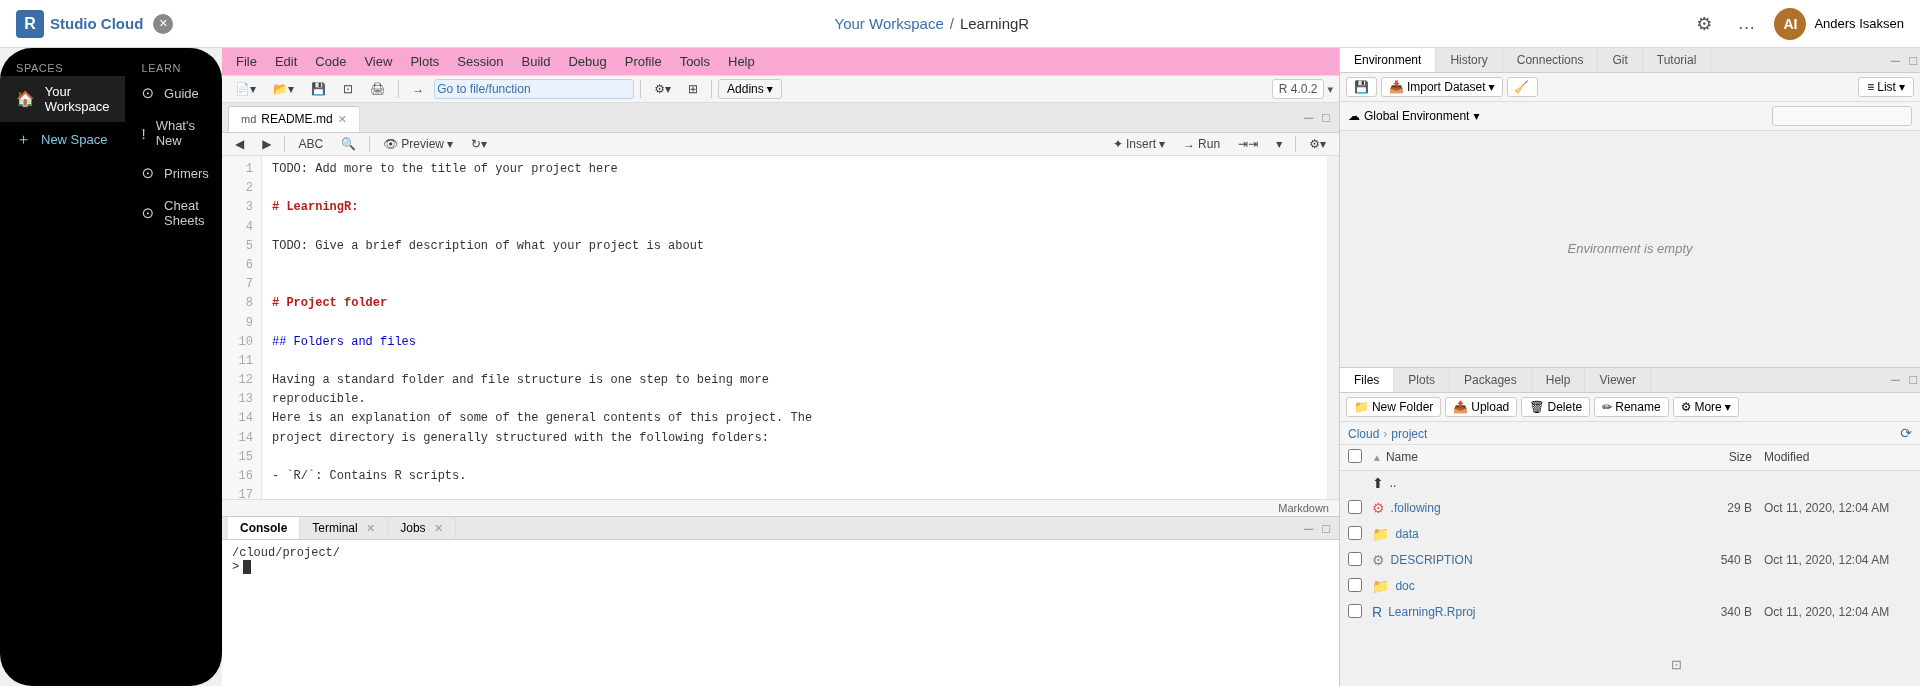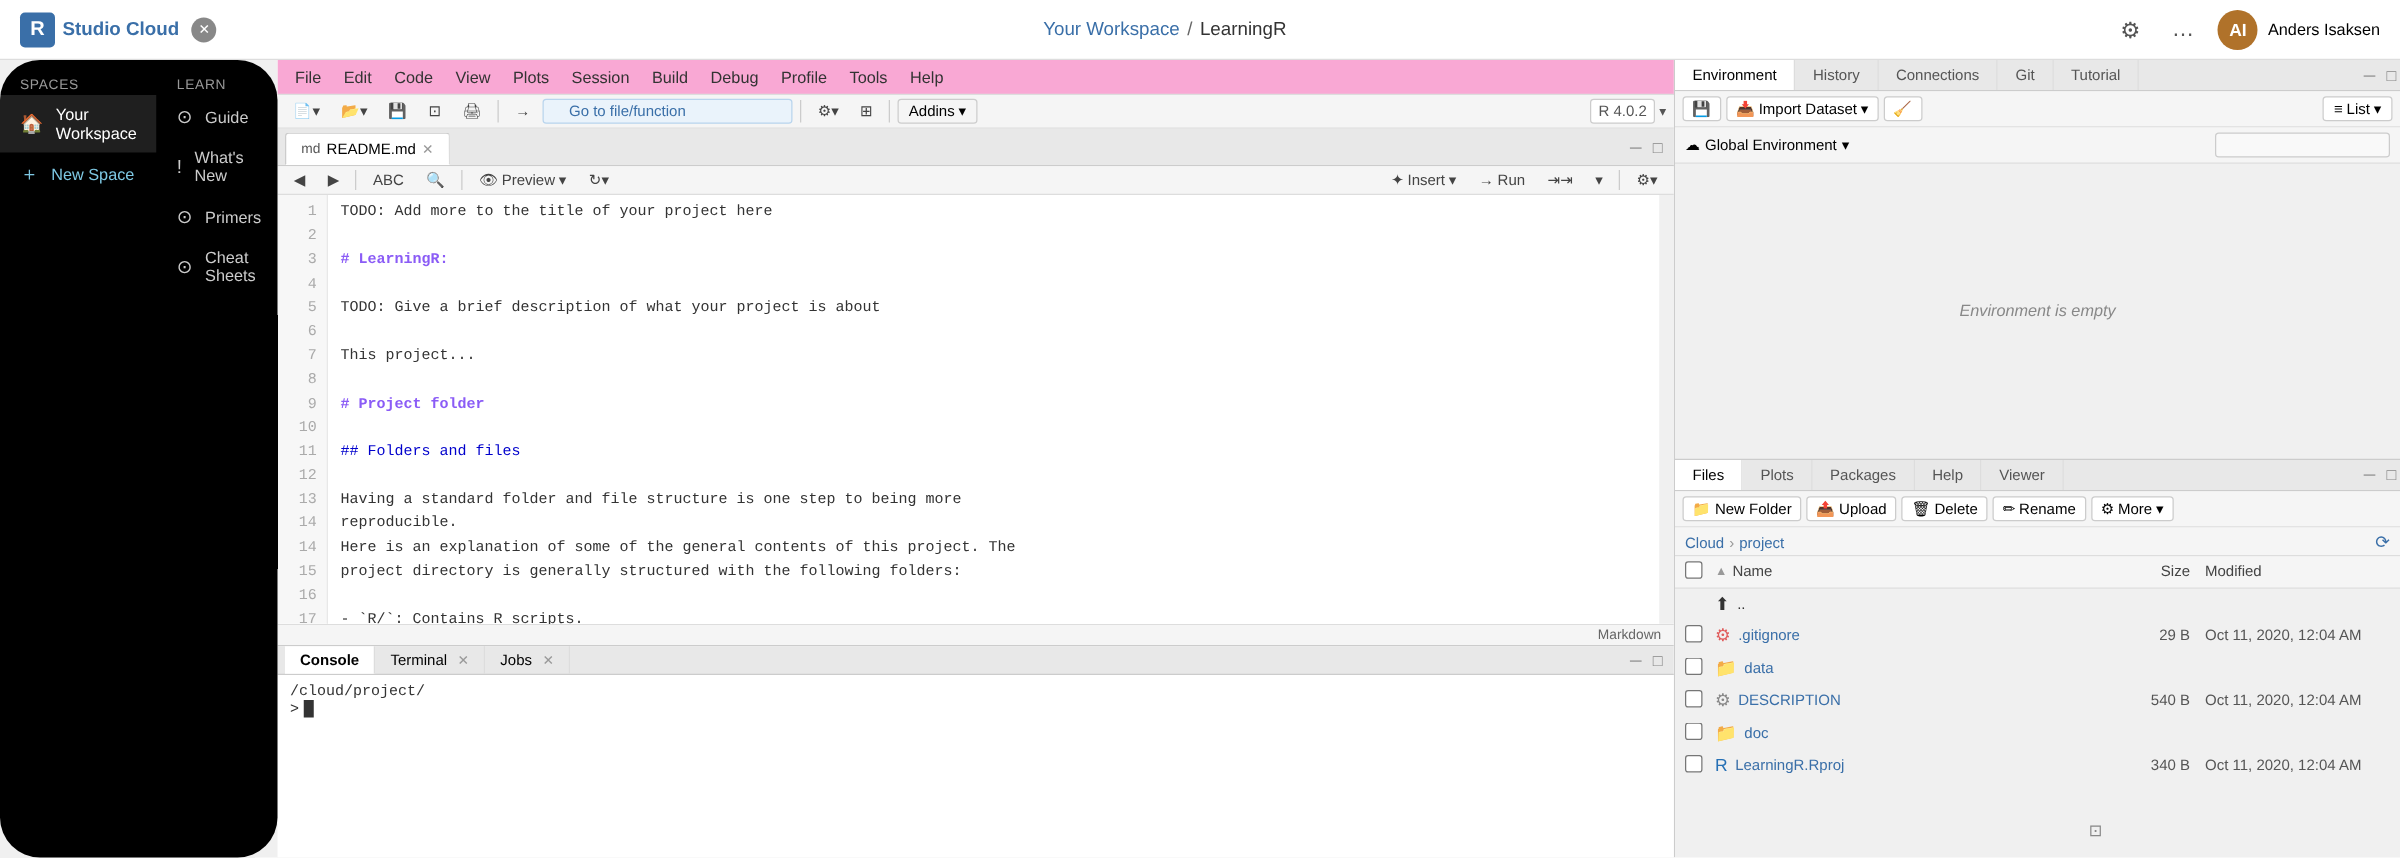--- a/index.html
+++ b/index.html
@@ -80,21 +80,21 @@
       display: flex; align-items: center; gap: 3px;
       background: #f5f5f5; border-bottom: 1px solid #ddd;
       padding: 3px 6px; flex-shrink: 0; flex-wrap: wrap;
     }
     .toolbar-btn {
       padding: 2px 6px; cursor: pointer; border-radius: 3px;
       border: 1px solid transparent; color: #444; font-size: 12px;
       display: flex; align-items: center; gap: 3px;
     }
     .toolbar-sep { width: 1px; height: 18px; background: #ccc; margin: 0 3px; }
-    .toolbar-go { background: #eaf3fb; border: 1px solid #b8d4ed; border-radius: 3px; padding: 2px 20px; color: #3a6fa8; font-size: 12px; min-width: 200px; cursor: pointer; }
+    .toolbar-go { background: #eaf3fb; border: 1px solid #b8d4ed; border-radius: 3px; padding: 2px 2px; color: #3a6fa8; font-size: 12px; min-width: 200px; cursor: pointer; }
     .toolbar-addins { background: #f5f5f5; border: 1px solid #ccc; border-radius: 3px; padding: 2px 8px; font-size: 12px; cursor: pointer; display: flex; align-items: center; gap: 3px; }
     .r-version { font-size: 12px; color: #555; padding: 2px 6px; border: 1px solid #ccc; border-radius: 3px; background: #fff; }
 
     
     .tab-bar {
       display: flex; align-items: center; background: #e8e8e8;
       border-bottom: 1px solid #ccc; flex-shrink: 0; padding: 0 6px;
     }
     .tab {
       display: flex; align-items: center; gap: 5px;
@@ -129,21 +129,21 @@
       padding: 4px 8px; font-family: 'Courier New', monospace;
       font-size: 12px; line-height: 1.6; min-width: 40px;
       border-right: 1px solid #e8e8e8; user-select: none;
     }
     .line-numbers div { height: 19.2px; }
     .code-content {
       flex: 1; padding: 4px 10px; font-family: 'Courier New', monospace;
       font-size: 12px; line-height: 1.6; color: #333; overflow: auto;
     }
     .code-line { height: 19.2px; white-space: pre; }
-    .code-heading1 { color: #8b5cf6; font-weight: bold; }
+    .code-heading1 { color: #b91c1c; font-weight: bold; }
     .code-heading2 { color: #0000cc; }
     .scrollbar-track {
       width: 12px; background: #f0f0f0;
     }
 
     
     .editor-statusbar {
       display: flex; align-items: center; justify-content: flex-end;
       padding: 2px 10px; background: #f5f5f5; border-top: 1px solid #ddd;
       font-size: 11px; color: #666; flex-shrink: 0;
@@ -385,21 +385,20 @@
               <div>16</div>
               <div>17</div>
           </div>
           <div class="code-content">
             <div class="code-line">TODO: Add more to the title of your project here</div>
             <div class="code-line"> </div>
             <div class="code-line code-heading1"># LearningR:</div>
             <div class="code-line"> </div>
             <div class="code-line">TODO: Give a brief description of what your project is about</div>
             <div class="code-line"> </div>
-            <div class="code-line">This project...</div>
             <div class="code-line"> </div>
             <div class="code-line code-heading1"># Project folder</div>
             <div class="code-line"> </div>
             <div class="code-line code-heading2">## Folders and files</div>
             <div class="code-line"> </div>
             <div class="code-line">Having a standard folder and file structure is one step to being more</div>
             <div class="code-line">reproducible.</div>
             <div class="code-line">Here is an explanation of some of the general contents of this project. The</div>
             <div class="code-line">project directory is generally structured with the following folders:</div>
             <div class="code-line"> </div>
@@ -542,21 +541,21 @@
                 <span>..</span>
               </div>
               <div class="col-size"></div>
               <div class="col-modified"></div>
             </div>
 
             <div class="files-row">
               <div class="col-check"><input type="checkbox" style="width: 14px; height: 14px;"></div>
               <div class="col-name">
                 <span class="file-icon file-icon-git">⚙</span>
-                <span>.gitignore</span>
+                <span>.following</span>
               </div>
               <div class="col-size">29 B</div>
               <div class="col-modified">Oct 11, 2020, 12:04 AM</div>
             </div>
 
             <div class="files-row">
               <div class="col-check"><input type="checkbox" style="width: 14px; height: 14px;"></div>
               <div class="col-name">
                 <span class="file-icon file-icon-folder">📁</span>
                 <span>data</span>

